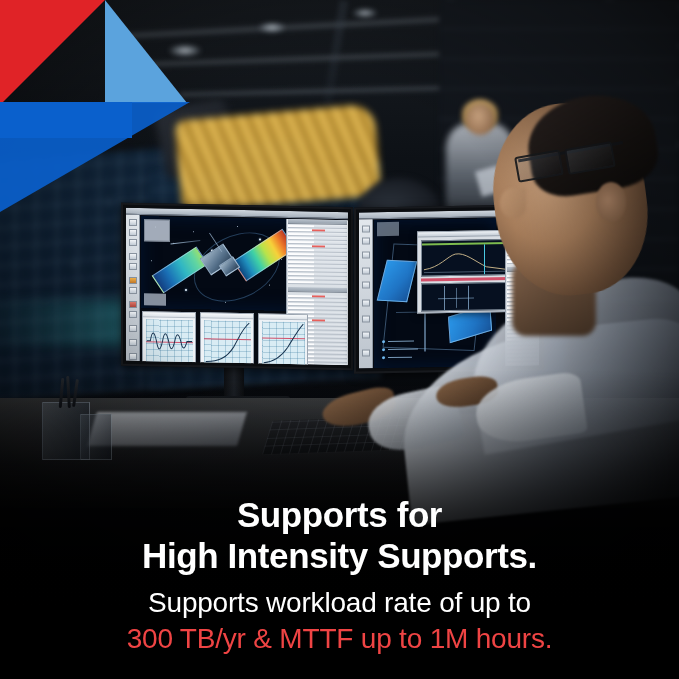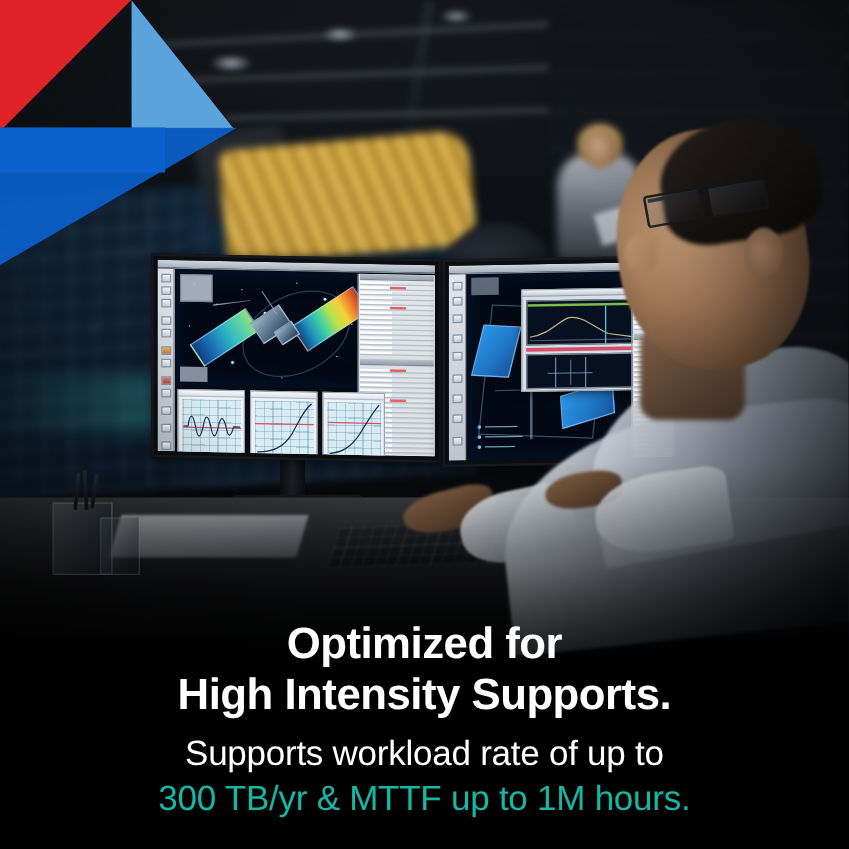--- a/index.html
+++ b/index.html
@@ -718,19 +718,19 @@
   </div>
 
   <div class="logo-layer">
     <div class="logo-red" id="shape-red" style="background: rgb(224, 35, 39);"></div>
     <div class="logo-lightblue" id="shape-lightblue" style="background: rgb(91, 163, 221);"></div>
     <div class="logo-darkblue" id="shape-darkblue" style="background: rgb(10, 96, 204);"></div>
     <div class="logo-darkblue-solid" id="shape-darkblue-solid" style="background: rgb(10, 96, 204);"></div>
   </div>
 
   <div class="text-block">
-    <div class="headline" style="color: rgb(255, 255, 255);">Optimized for</div>
+    <div class="headline" style="color: rgb(255, 255, 255);">Supports for</div>
     <div class="headline" style="color: rgb(255, 255, 255);">High Intensity Supports.</div>
     <div class="subline" style="color: rgb(255, 255, 255);">Supports workload rate of up to</div>
-    <div class="subline" style="margin-top: 0px; color: #14b8a6;">300 TB/yr &amp; MTTF up to 1M hours.</div>
+    <div class="subline" style="margin-top: 0px; color: #ef4444;">300 TB/yr &amp; MTTF up to 1M hours.</div>
   </div>
 
 </div>
 
 </body></html>

